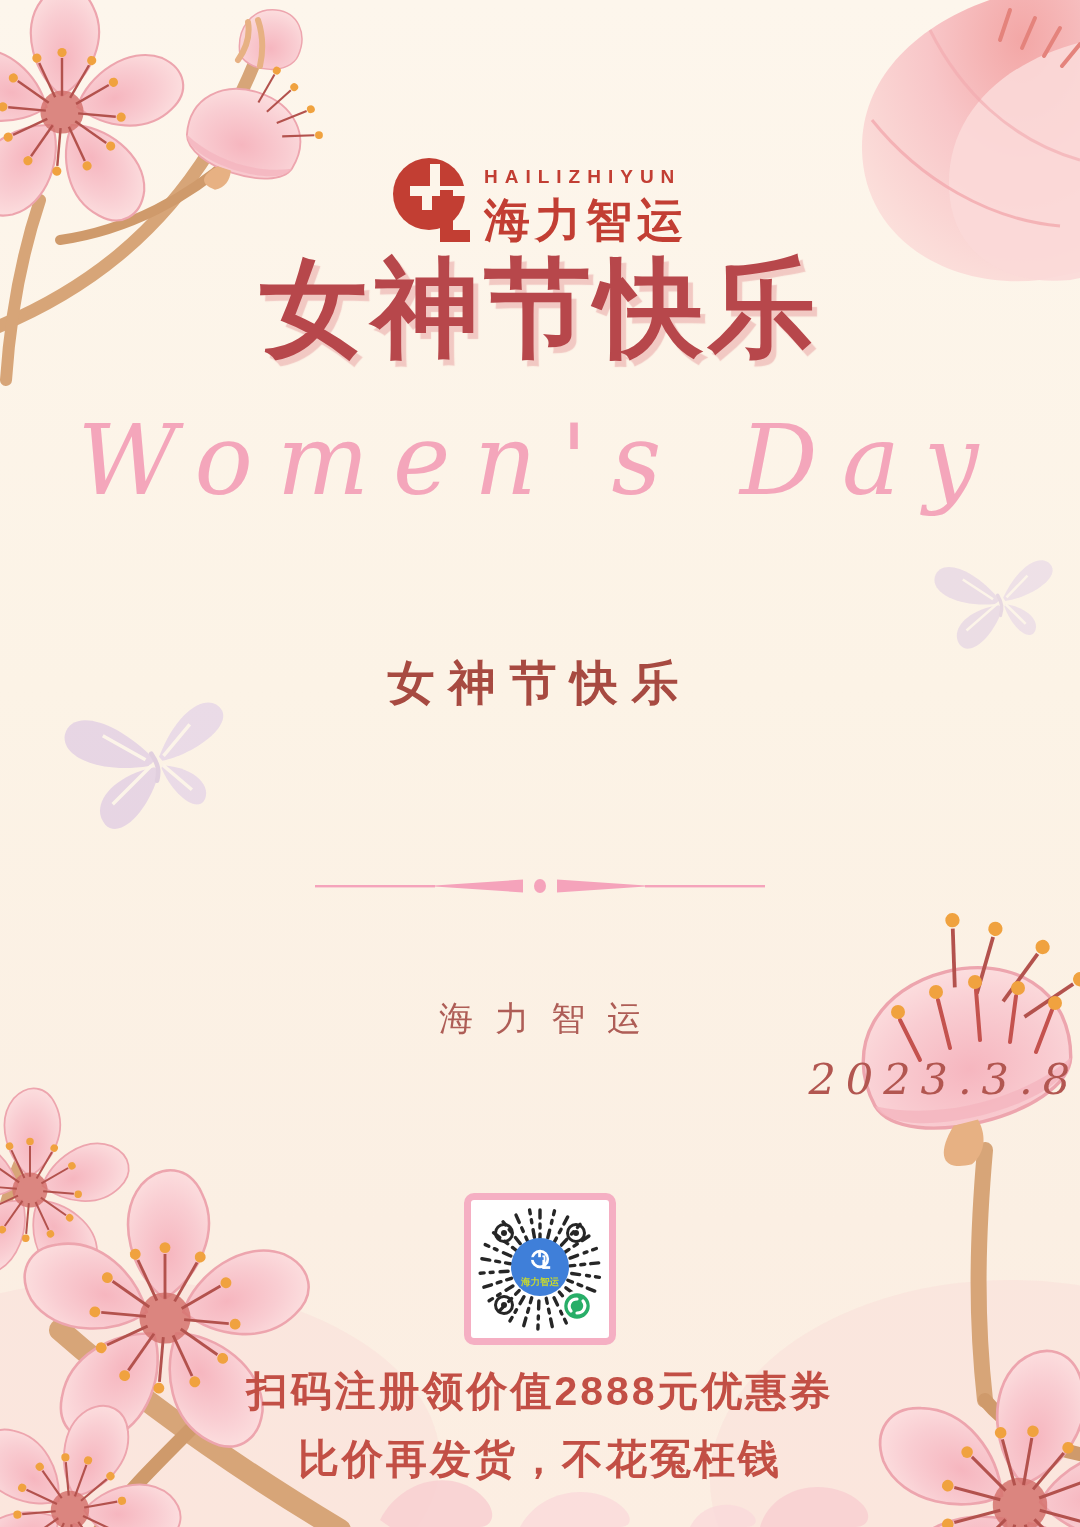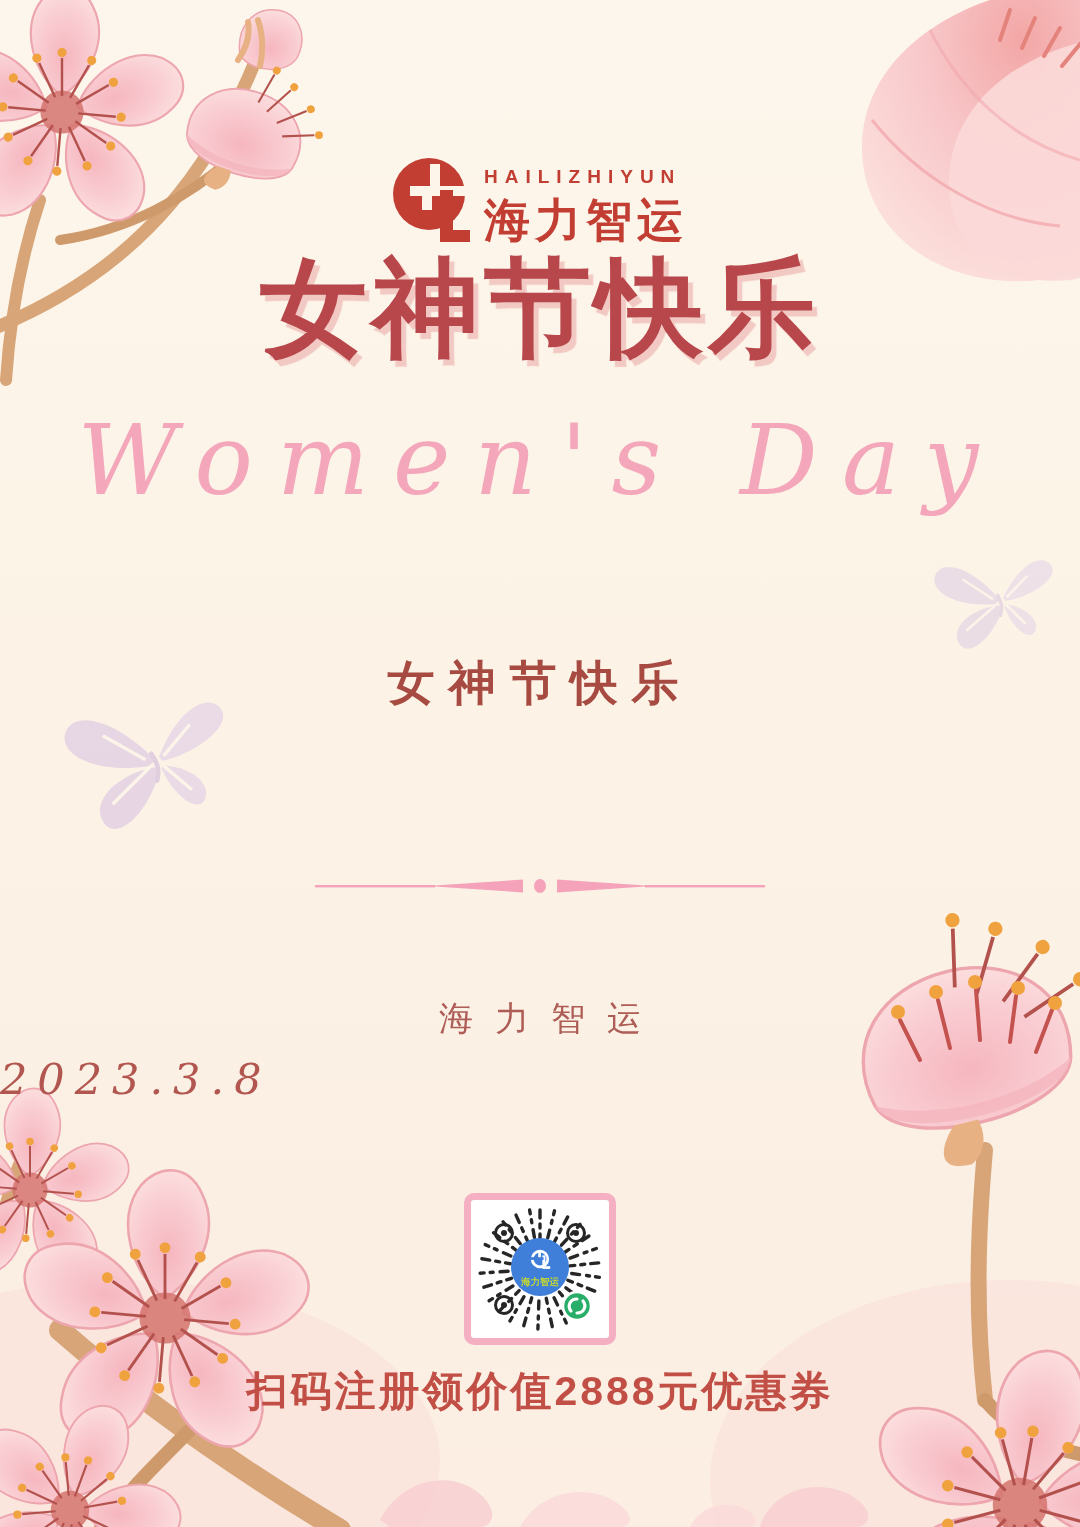--- a/index.html
+++ b/index.html
@@ -26,21 +26,21 @@
     font-style:italic;font-size:97px;color:#f4a6bb;letter-spacing:24px;line-height:1.3;
     font-family:"DejaVu Serif",serif;white-space:nowrap;
   }
   .wish{position:absolute;left:0;width:100%;text-align:center;color:#a74a41;
     font-size:47px;font-weight:600;letter-spacing:14px;}
   .wish1{top:652px;}
   .wish2{top:748px;}
   .divider{position:absolute;top:876px;left:50%;transform:translateX(-50%);}
   .sig-company{position:absolute;top:996px;left:0;width:100%;text-align:center;
     color:#ae5d56;font-size:34px;letter-spacing:22px;text-indent:22px;}
-  .sig-date{position:absolute;top:1054px;left:0;width:100%;text-align:left;
+  .sig-date{position:absolute;top:1054px;left:0;width:100%;text-align:right;
     color:#b25650;font-size:43px;font-style:italic;letter-spacing:10px;}
   
   .qr-frame{
     position:absolute;top:1193px;left:50%;transform:translateX(-50%);
     width:132px;height:132px;background:#ffffff;border:7px solid #f5afc3;border-radius:10px;padding:3px;
   }
   
   .footer-line{position:absolute;left:0;width:100%;text-align:center;color:#c24f45;
     font-family:"Liberation Sans",sans-serif;font-weight:700;font-size:41px;letter-spacing:3px;}
   .f1{top:1364px;}
@@ -268,14 +268,15 @@
       </g>
       <text x="66" y="82" text-anchor="middle" font-size="9.5" font-family="Liberation Sans, sans-serif" font-weight="700" fill="#c6d92f">海力智运</text>
       <g>
         <circle cx="103" cy="103" r="14" fill="#28ae68" stroke="#ffffff" stroke-width="2.5"></circle>
         <path d="M97,108 C93,103 96,96 103,96 M109,98 C113,103 110,110 103,110" stroke="#ffffff" stroke-width="3.2" fill="none" stroke-linecap="round"></path>
       </g>
     </svg>
   </div>
 
   <div class="footer-line f1">扫码注册领价值2888元优惠券</div>
+  <div class="footer-line f2">比价再发货，不花冤枉钱</div>
 
 </div>
 
 </body></html>

